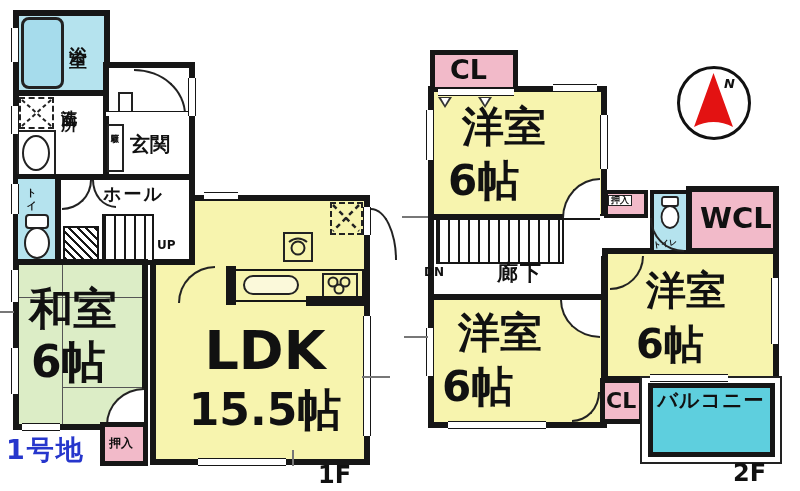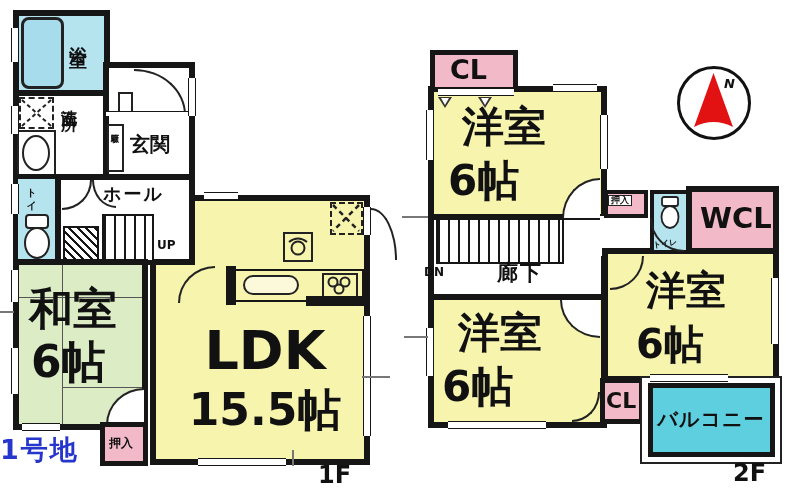--- a/index.html
+++ b/index.html
@@ -135,21 +135,21 @@
     <div class="winv" style="left:11px;top:106px;height:28px;"></div>
     <div class="winv" style="left:11px;top:184px;height:30px;"></div>
     <div class="winv" style="left:11px;top:270px;height:32px;"></div>
     <div class="winv" style="left:11px;top:348px;height:46px;"></div>
     <div class="winv" style="left:188px;top:78px;height:38px;"></div>
     <div class="winv" style="left:363px;top:316px;height:120px;"></div>
     <div class="winh" style="left:22px;top:423px;width:38px;"></div>
     <div class="winh" style="left:198px;top:458px;width:88px;"></div>
     <div class="winh" style="left:204px;top:192px;width:34px;"></div>
 
-    <div class="lbl" style="left:0;top:436px;font-size:27px;letter-spacing:2px;color:#2636cc;">1号地</div>
+    <div class="lbl" style="left:6px;top:436px;font-size:27px;letter-spacing:2px;color:#2636cc;">1号地</div>
     <div class="lbl" style="left:318px;top:463px;font-size:24px;">1F</div>
 
     <div class="tick" style="left:0;top:311px;width:14px;height:1.5px;"></div>
     <div class="tick" style="left:362px;top:376px;width:28px;height:1.5px;"></div>
     <div class="tick" style="left:292px;top:450px;width:1.5px;height:16px;"></div>
   </div>
 
   <div>
 
     <div class="room" style="left:428px;top:86px;width:179px;height:134px;background:var(--yellow);"></div>
@@ -193,21 +193,21 @@
     <div class="lbl" style="left:636px;top:324px;font-size:40px;">6帖</div>
 
     <div class="lbl" style="left:458px;top:312px;font-size:42px;">洋室</div>
     <div class="lbl" style="left:442px;top:366px;font-size:42px;">6帖</div>
 
     <div class="room" style="left:600px;top:378px;width:44px;height:46px;background:var(--pink);border-width:5px;"></div>
     <div class="lbl" style="left:606px;top:390px;font-size:22px;">CL</div>
 
     <div class="abs" style="left:640px;top:376px;width:142px;height:88px;border:2px solid #222;background:#fff;"></div>
     <div class="abs" style="left:648px;top:383px;width:127px;height:74px;border:5px solid var(--wall);background:var(--cyan);"></div>
-    <div class="lbl ctr" style="left:650px;top:409px;width:122px;font-size:20px;letter-spacing:1px;">バルコニー</div>
+    <div class="lbl ctr" style="left:650px;top:390px;width:122px;font-size:20px;letter-spacing:1px;">バルコニー</div>
 
     <div class="arc arc-tl" style="left:562px;top:178px;width:38px;height:40px;background:#fff;"></div>
     <div class="arc arc-bl" style="left:560px;top:300px;width:40px;height:38px;background:#fff;"></div>
     <div class="arc arc-bl" style="left:650px;top:218px;width:34px;height:34px;"></div>
     <div class="arc arc-br" style="left:610px;top:256px;width:34px;height:34px;"></div>
     <div class="arc arc-br" style="left:572px;top:392px;width:28px;height:30px;"></div>
 
     <div class="winh" style="left:553px;top:84px;width:44px;"></div>
     <div class="winv" style="left:426px;top:110px;height:50px;"></div>
     <div class="winv" style="left:600px;top:115px;height:54px;"></div>

